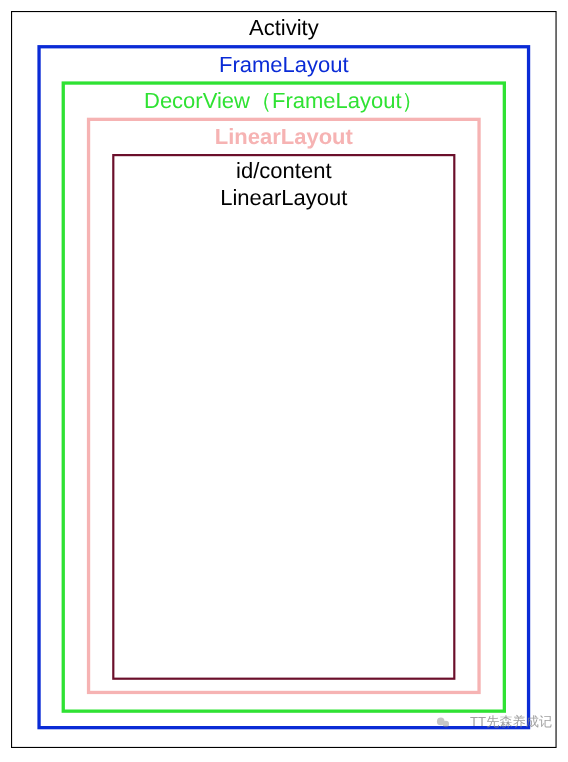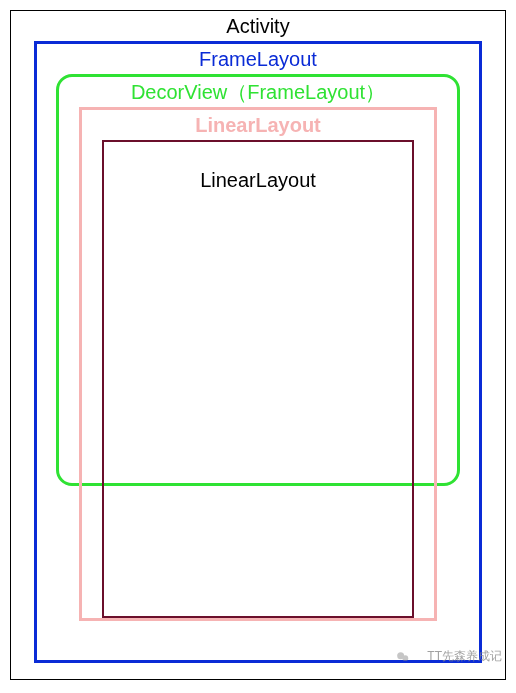--- a/index.html
+++ b/index.html
@@ -36,24 +36,23 @@
   .activity > .label { color: #000000; }
   .phonewindow {
     width: 448px;
     height: 622px;
     border-width: 3px;
     border-color: #0a2bd6;
   }
   .phonewindow > .label { color: #0a2bd6; font-weight: 500; }
   .decorview {
     width: 404px;
-    height: 412px;
+    height: 574px;
     border-width: 3px;
     border-color: #2fe233;
-    border-radius: 16px;
   }
   .decorview > .label { color: #2fe233; font-weight: 500; }
   .linearlayout {
     width: 358px;
     height: 524px;
     border-width: 3px;
     border-color: #f6b3b3;
   }
   .linearlayout > .label { color: #f6b3b3; font-weight: 700; }
   .idcontent {
@@ -93,21 +92,21 @@
     <div class="label">FrameLayout</div>
 
     <div class="box decorview">
       <div class="label">DecorView（FrameLayout）</div>
 
       <div class="box linearlayout">
         <div class="label">LinearLayout</div>
 
         <div class="box idcontent">
           <div class="label">
-            <br>
+            <span>id/content</span><br>
             <span>LinearLayout</span>
           </div>
 
 
         </div>
       </div>
     </div>
   </div>
 </div>
 

